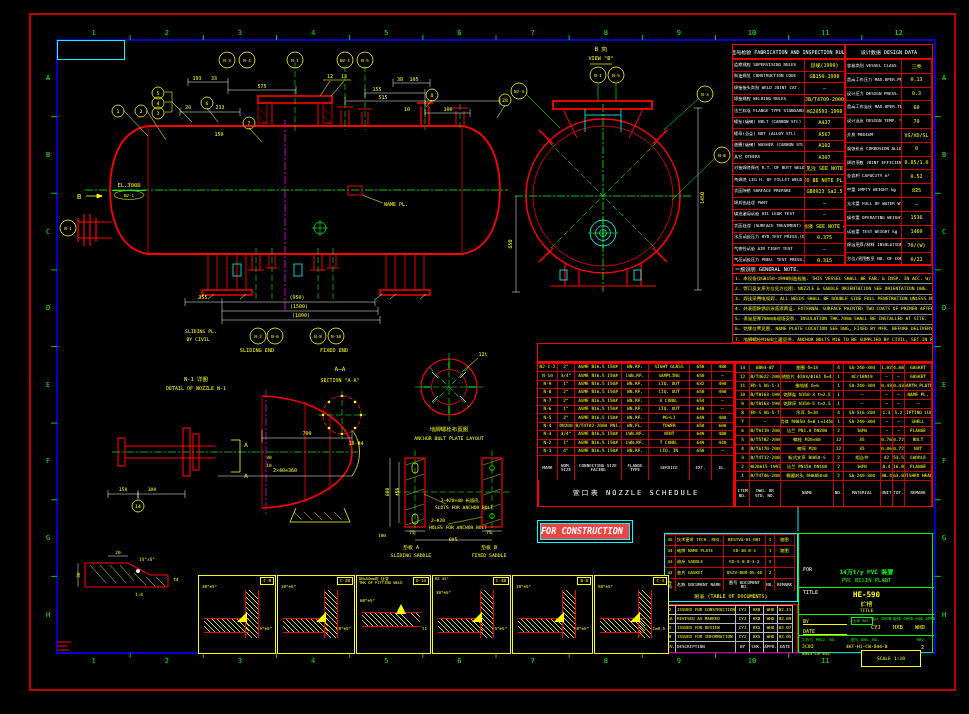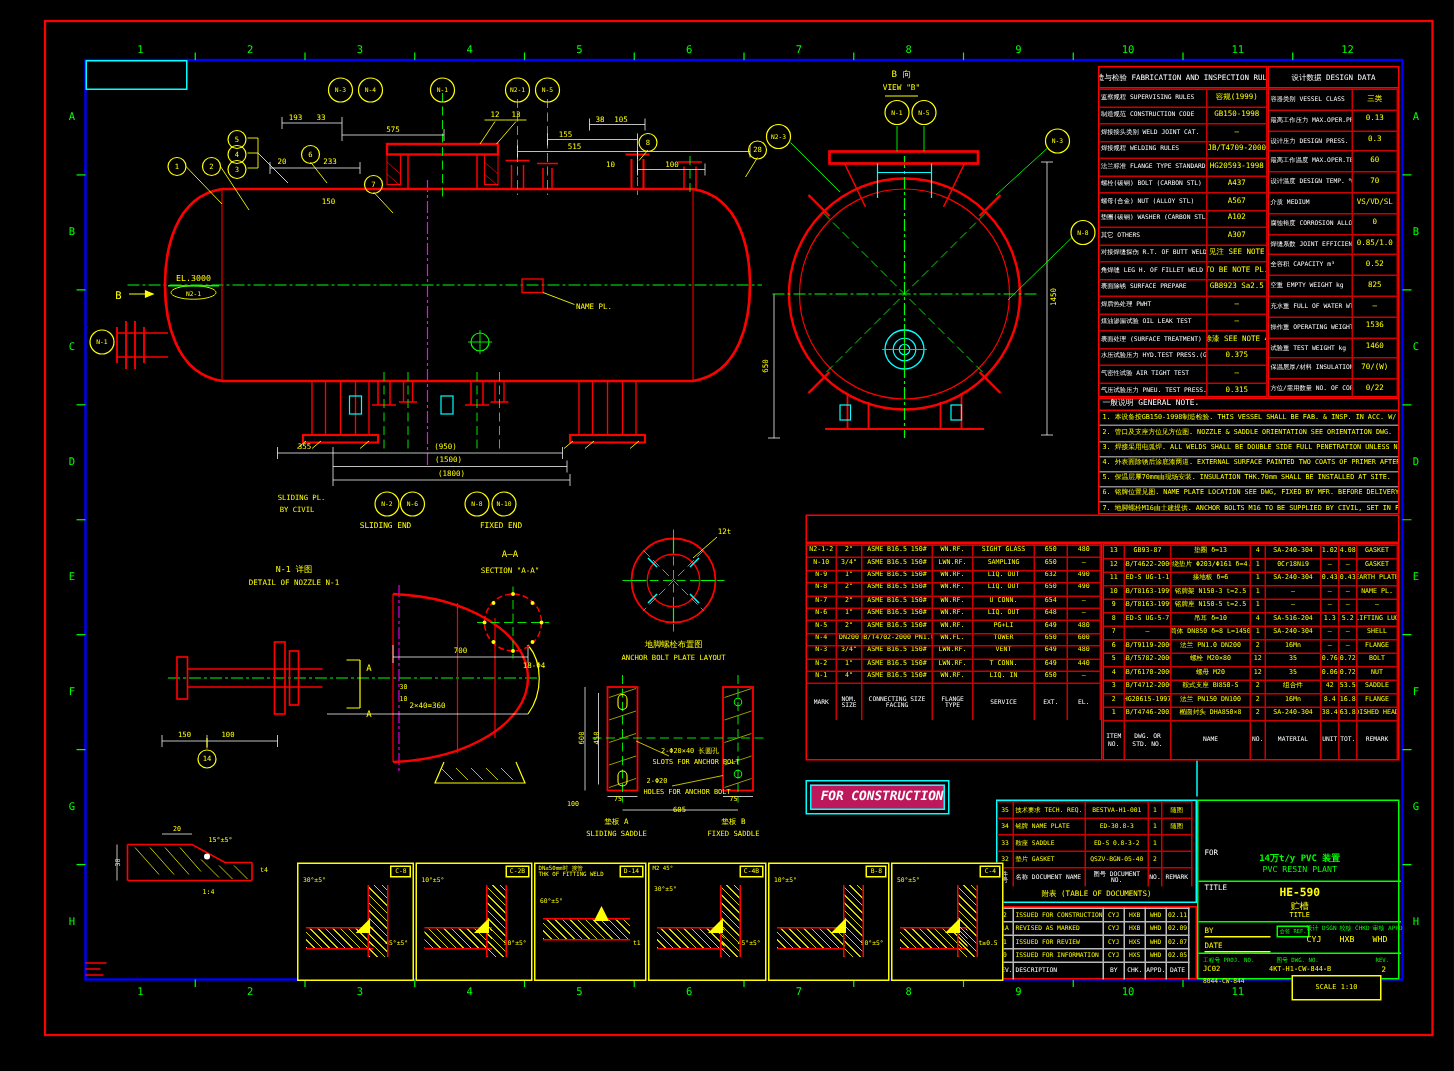--- a/index.html
+++ b/index.html
@@ -27,21 +27,21 @@
 .hrow .td{color:#fff;font-size:4.2px;white-space:normal;line-height:1;text-align:center}
 .ttlband{display:flex;align-items:center;justify-content:center;color:#fff;font-size:7px;letter-spacing:2px;border:1px solid #f00;border-top:none}
 .doc{border:1px solid #0ff}
 .doc .tr{grid-template-columns:11px 48px 42px 9px 20px;grid-auto-rows:11px}
 .doc .td{font-size:4.2px}
 .doc .td:nth-child(2){justify-content:flex-start}
 .rev{border:1px solid #f00}
 .rev .tr{grid-template-columns:11px 60px 14px 14px 14px 15px;grid-auto-rows:9px}
 .rev .td{border-color:#bbb;font-size:4.2px}
 .rev .td:nth-child(2){justify-content:flex-start}
-#stamp{position:absolute;left:540px;top:523px;width:88px;height:15px;border:1px solid #0ff;outline:1px solid #0ff;outline-offset:2px;color:#fff;font-weight:bold;font-style:italic;font-size:8.5px;line-height:15px;text-align:right;letter-spacing:0px;background:#be185d}
+#stamp{position:absolute;left:540px;top:523px;width:88px;height:15px;border:1px solid #0ff;outline:1px solid #0ff;outline-offset:2px;color:#fff;font-weight:bold;font-style:italic;font-size:8.5px;line-height:15px;text-align:left;letter-spacing:0px;background:#ef4444}
 #tb{border:1px solid #0f0;overflow:visible}
 .tbl-abs{position:absolute;white-space:nowrap}
 .grn{color:#0f0}.yel{color:#ff0}.wht{color:#fff}
 .wbox{position:absolute;border:1px solid #ff0;background:#000}
 .wb-code{position:absolute;right:1px;top:1px;border:1px solid #ff0;color:#ff0;font-size:4.2px;padding:0 2px;line-height:6px}
 .wb-a1{position:absolute;left:3px;top:8px;color:#ff0;font-size:4.2px}
 .wb-a2{position:absolute;right:3px;bottom:22px;color:#ff0;font-size:4.2px}
 .hatch{background:repeating-linear-gradient(45deg,rgba(255,255,0,.85) 0 .7px,transparent .7px 3.6px)}
 .wb-p1{position:absolute;left:5px;top:42px;width:45px;height:13px;border-top:1.4px solid #f00;border-bottom:1px solid #f00}
 .wb-p2{position:absolute;right:16px;top:14px;width:12px;height:48px;border-left:1.4px solid #f00;border-right:1px solid #f00}
@@ -721,20 +721,21 @@
       </div>
   <div class="hrow" style="grid-template-columns:20px 17px 47px 27px 41px 22px 22px;height:25px">
     <div class="td">MARK</div>
     <div class="td">NOM. SIZE</div>
     <div class="td">CONNECTING SIZE FACING</div>
     <div class="td">FLANGE TYPE</div>
     <div class="td">SERVICE</div>
     <div class="td">EXT.</div>
     <div class="td">EL.</div>
   </div>
+  <div class="ttlband" style="height:26px">管口表  NOZZLE SCHEDULE</div>
 </div>
 
 <div class="panel dtbl" style="left:735px;top:362px;width:198px;height:145px">
   <div class="parts">
         <div class="tr">
           <div class="td c-no">13</div>
           <div class="td c-std">GB93-87</div>
           <div class="td c-name">垫圈 δ=13</div>
           <div class="td c-qty">4</div>
           <div class="td c-mat">SA-240-304</div>

